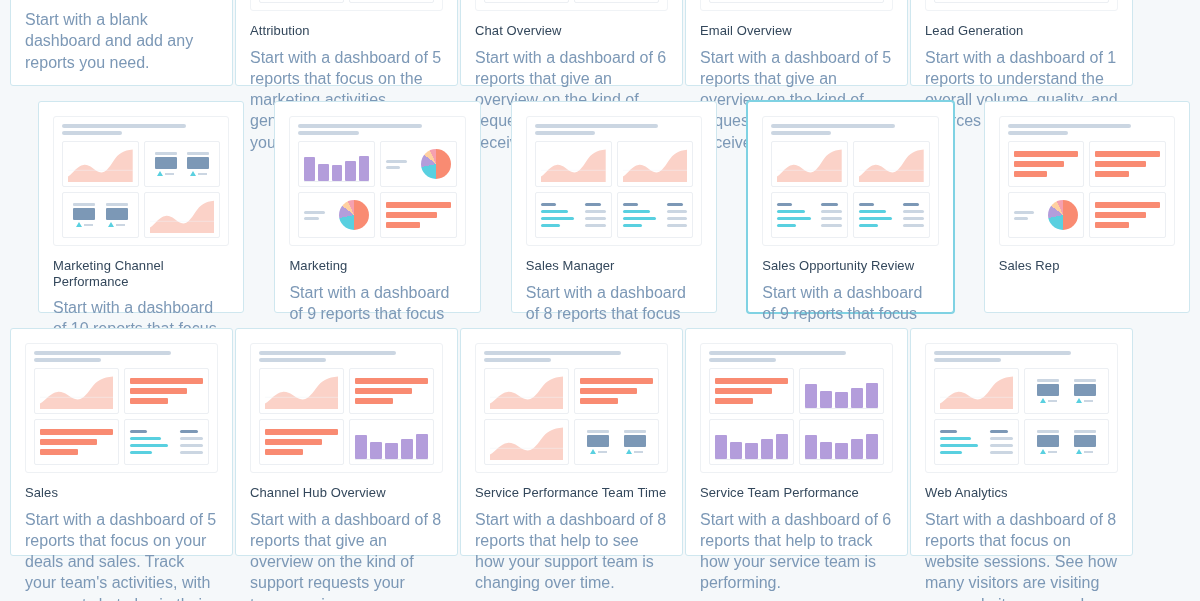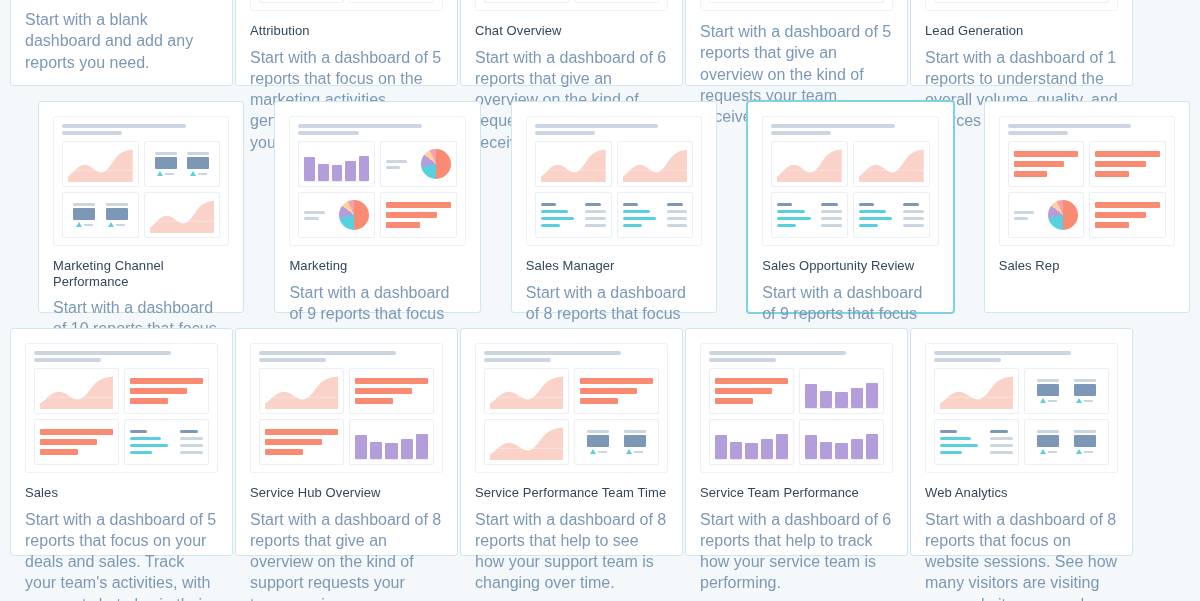--- a/index.html
+++ b/index.html
@@ -162,20 +162,21 @@
       <div class="card-desc">Start with a dashboard of 6 reports that give an overview on the kind of requests your team receives over chat.</div>
     </div>
       <div class="card r1">
       <div class="thumb">
     <div class="tgrid one">
             <div class="tile">
     </div>
           </div>
         </div>
 
+      <div class="card-title">Email Overview</div>
       <div class="card-desc">Start with a dashboard of 5 reports that give an overview on the kind of requests your team receives over email.</div>
     </div>
       <div class="card r1">
       <div class="thumb">
     <div class="tgrid one">
             <div class="tile">
     </div>
           </div>
         </div>
 
@@ -529,21 +530,21 @@
                 <i style="height:70%"></i>
                 <i style="height:50%"></i>
                 <i style="height:45%"></i>
                 <i style="height:58%"></i>
                 <i style="height:72%"></i>
               </div>
             </div>
           </div>
         </div>
 
-      <div class="card-title">Service Hub Overview</div>
+      <div class="card-title">Channel Hub Overview</div>
       <div class="card-desc">Start with a dashboard of 8 reports that give an overview on the kind of support requests your team receives.</div>
     </div>
       <div class="card r3">
       <div class="thumb">
     <div class="thumb-title">
       <div class="tt-bar w1"></div>
             <div class="tt-bar w2"></div>
           </div>
           <div class="tgrid">
             <div class="tile">

